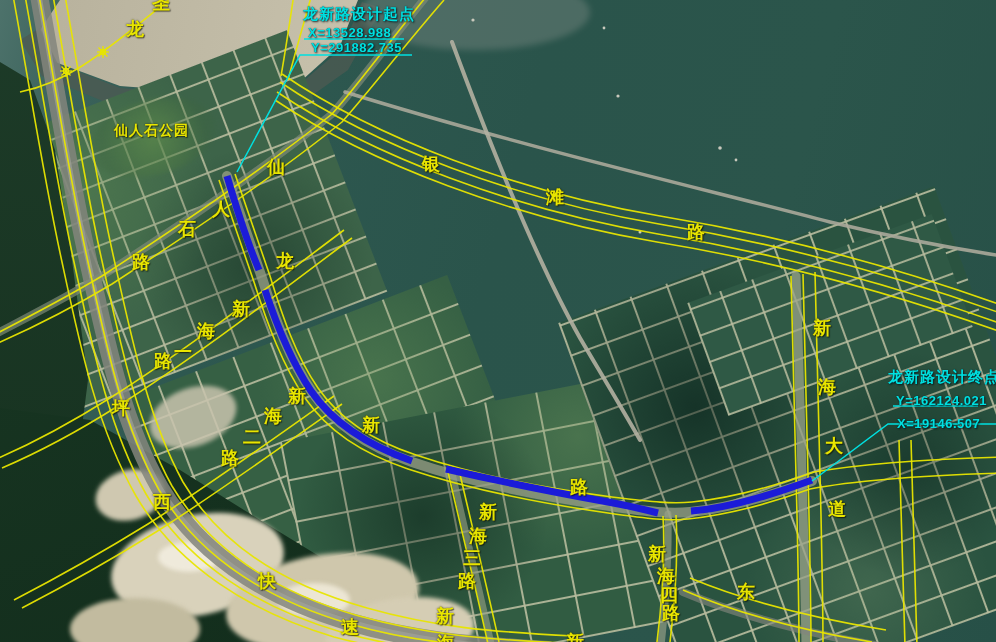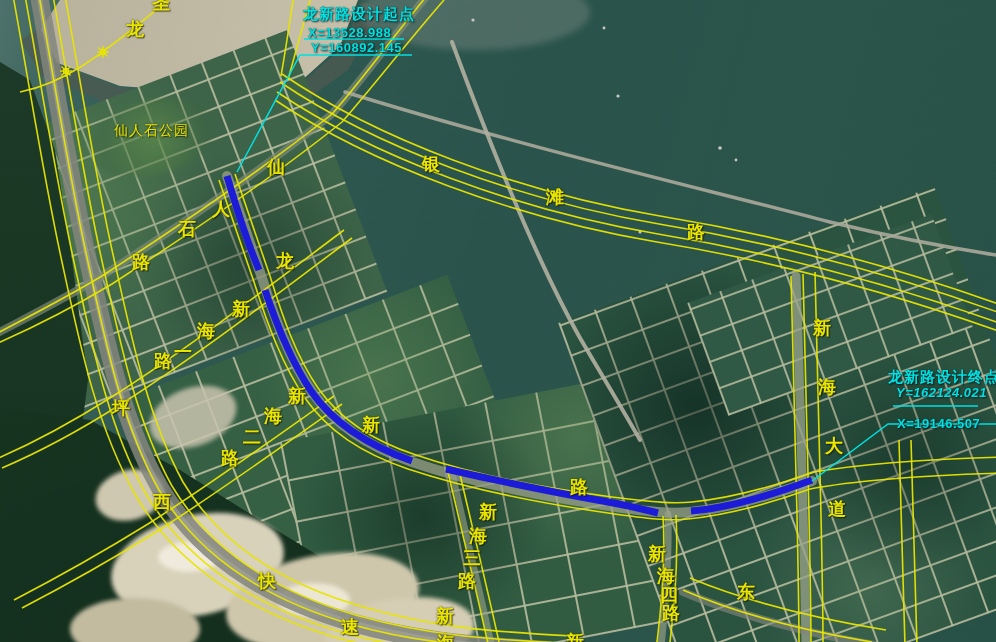--- a/index.html
+++ b/index.html
@@ -62,21 +62,21 @@
   
   svg.cad{left:0;top:0;width:996px;height:642px;overflow:visible;}
   .dike{fill:none;stroke-linecap:round;}
   .yroad{fill:none;stroke:var(--cad-yellow,#e8e500);stroke-width:1.6;opacity:.95;}
   .bluec{fill:none;stroke:var(--design-blue,#1b1bd8);stroke-width:7;}
   .cyanl{fill:none;stroke:var(--label-cyan,#00e0e0);stroke-width:1.5;}
   .burst{stroke:var(--cad-yellow,#e8e500);stroke-width:1.3;fill:none;}
   
   .rc{font-weight:bold;font-size:18px;line-height:1;color:var(--cad-yellow,#ecec00);
       text-shadow:0 0 2px rgba(40,40,0,.9),1px 1px 1px rgba(0,0,0,.55);white-space:pre;}
-  .park-label{font-weight:normal;font-size:14px;letter-spacing:1px;color:var(--cad-yellow,#e4e400);
+  .park-label{font-weight:bold;font-size:14px;letter-spacing:1px;color:var(--cad-yellow,#e4e400);
       text-shadow:0 0 2px rgba(40,40,0,.9),1px 1px 1px rgba(0,0,0,.5);}
   .cy{color:var(--label-cyan,#00e0e0);font-weight:bold;line-height:1;
       text-shadow:0 0 1px rgba(0,40,50,.9),1px 1px 2px rgba(0,20,25,.85);white-space:pre;}
   .cy-title{font-size:15px;letter-spacing:1px;}
   .cy-coord{font-size:13px;letter-spacing:.5px;}
 </style>
 </head>
 <body>
 
 <div id="stage">
@@ -252,20 +252,20 @@
       <span class="rc" style="left: 436px; top: 607px;">新</span>
       <span class="rc" style="left: 437px; top: 634px;">海</span>
       <span class="rc" style="left: 566px; top: 633px;">新</span>
     </div>
 
   <span class="park-label" style="left:114px;top:122px;">仙人石公园</span>
 
   <div style="left:0;top:0;">
     <span class="cy cy-title" style="left:303px;top:6px;">龙新路设计起点</span>
     <span class="cy cy-coord" style="left:308px;top:26px;">X=13528.988</span>
-    <span class="cy cy-coord" style="left:311px;top:41px;">Y=160892.145</span>
+    <span class="cy cy-coord" style="left:311px;top:41px;">Y=291882.735</span>
   </div>
   <div style="left:0;top:0;">
     <span class="cy cy-title" style="left:888px;top:369px;">龙新路设计终点</span>
     <span class="cy cy-coord" style="left:897px;top:389px;margin-top:28px;">X=19146.507</span>
-    <span class="cy cy-coord" style="left:896px;top:386px;font-style:italic;">Y=162124.021</span>
+    <span class="cy cy-coord" style="left:896px;top:394px;">Y=162124.021</span>
   </div>
 </div>
 
 </body></html>

